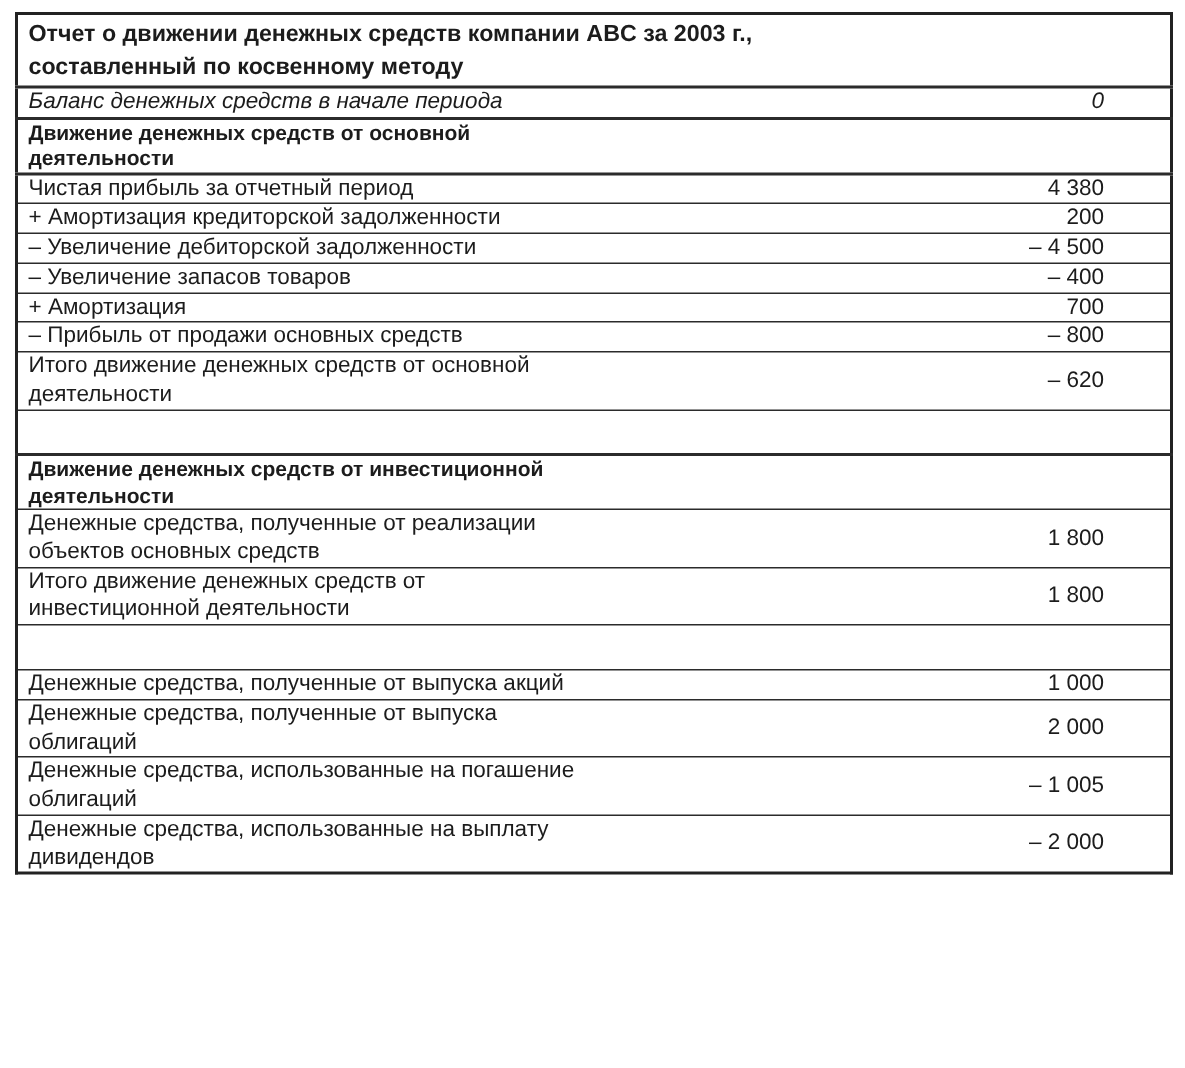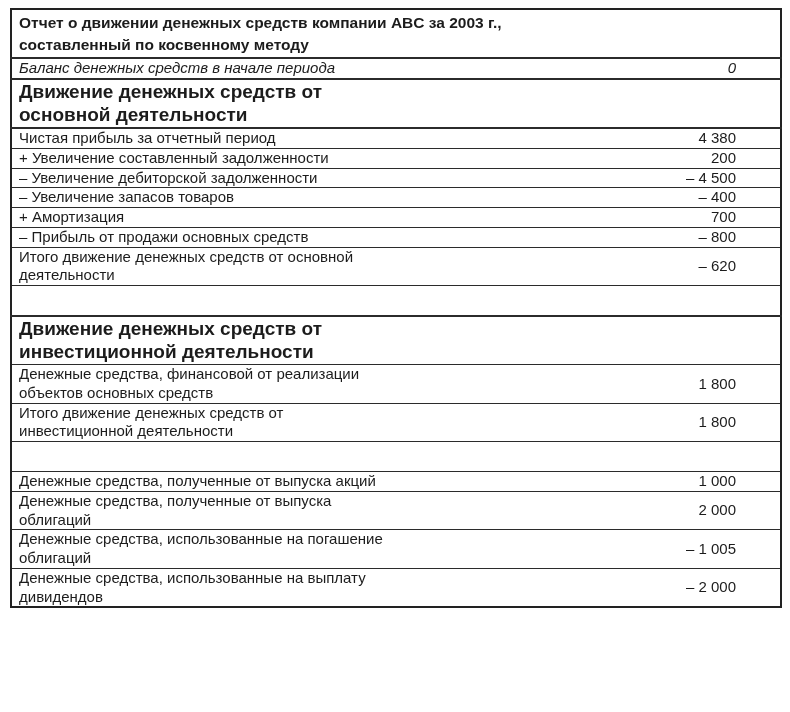--- a/index.html
+++ b/index.html
@@ -40,21 +40,21 @@
   tr.r-title td {
     border-top: none;
     font-weight: bold;
     font-size: 15.5px;
     height: 46px;
     white-space: pre-line;
     line-height: 1.45;
     padding-top: 2px;
     border-radius: 16px;
   }
-  tr.r-bold td { font-weight: bold; font-size: 19px; }
+  tr.r-bold td { font-weight: bold; font-size: 14px; }
   tr.r-italic td { font-style: italic; }
   tr.thick td { border-top-width: 2px; }
   tr.r-empty td { height: 30px; }
 </style>
 </head>
 <body>
 
 <div class="sheet">
   <table class="report">
     <tbody>
@@ -72,21 +72,21 @@
         <td class="lbl">Движение денежных средств от основной деятельности</td>
         <td class="val"></td>
       </tr>
 
       <tr class="thick">
         <td class="lbl">Чистая прибыль за отчетный период</td>
         <td class="val">4 380</td>
       </tr>
 
       <tr>
-        <td class="lbl">+ Увеличение составленный задолженности</td>
+        <td class="lbl">+ Амортизация кредиторской задолженности</td>
         <td class="val">200</td>
       </tr>
 
       <tr>
         <td class="lbl">– Увеличение дебиторской задолженности</td>
         <td class="val">– 4 500</td>
       </tr>
 
       <tr>
         <td class="lbl">– Увеличение запасов товаров</td>
@@ -112,21 +112,21 @@
         <td class="lbl"></td>
         <td class="val"></td>
       </tr>
 
       <tr class="r-bold thick">
         <td class="lbl">Движение денежных средств от инвестиционной деятельности</td>
         <td class="val"></td>
       </tr>
 
       <tr>
-        <td class="lbl">Денежные средства, финансовой от реализации объектов основных средств</td>
+        <td class="lbl">Денежные средства, полученные от реализации объектов основных средств</td>
         <td class="val">1 800</td>
       </tr>
 
       <tr>
         <td class="lbl">Итого движение денежных средств от инвестиционной деятельности</td>
         <td class="val">1 800</td>
       </tr>
 
       <tr class="r-empty">
         <td class="lbl"></td>

